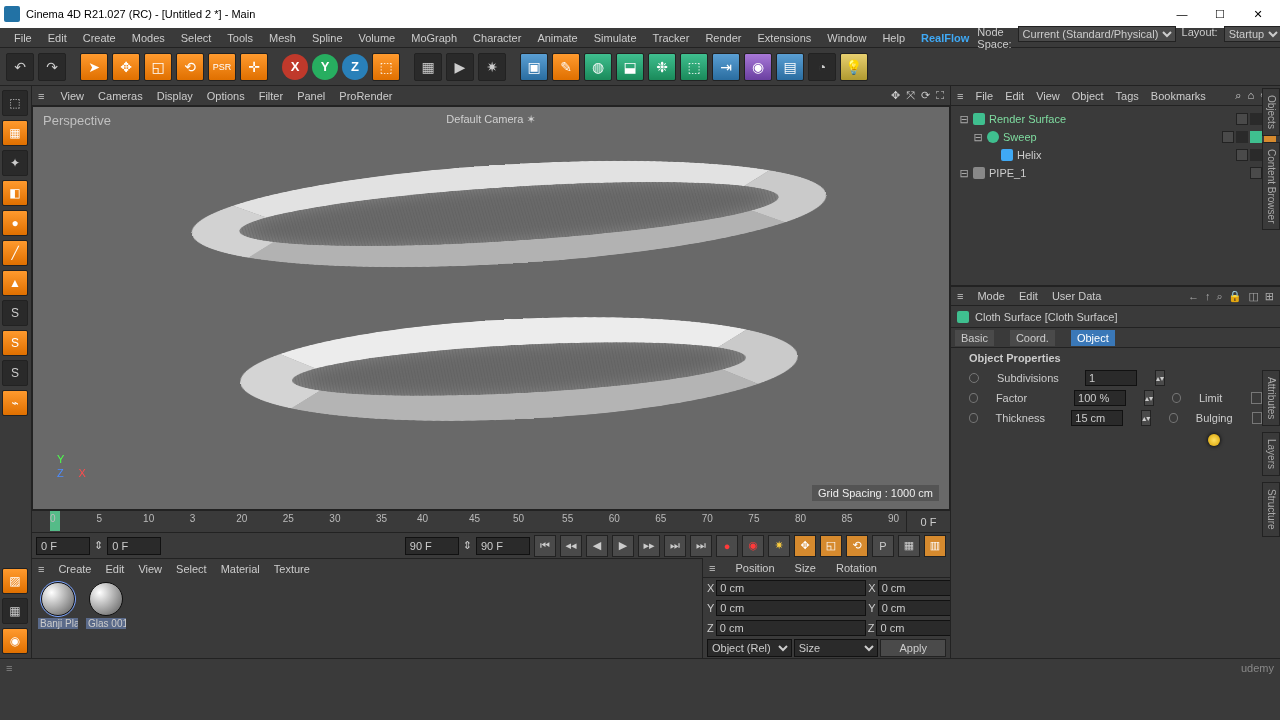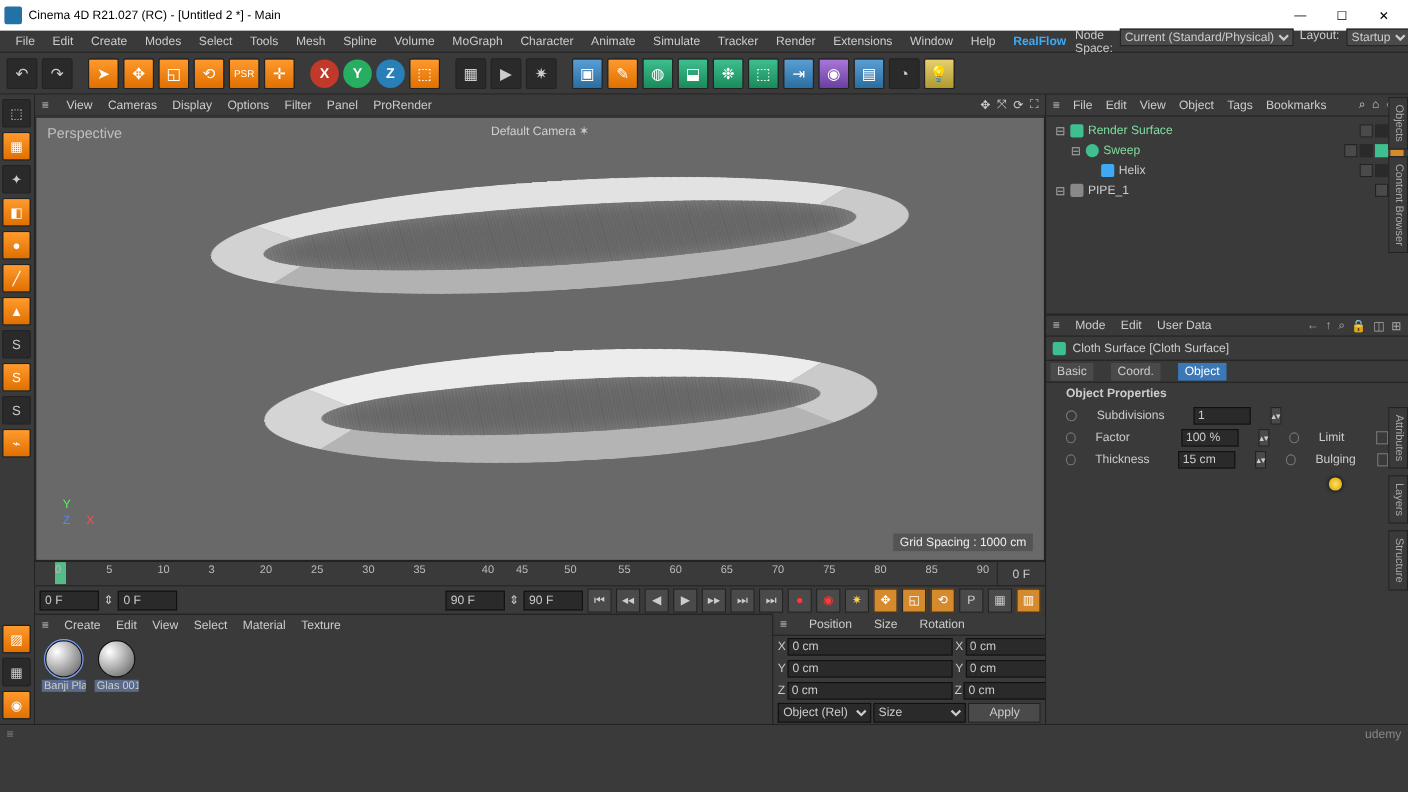--- a/index.html
+++ b/index.html
@@ -264,21 +264,21 @@
       <div class="timeline-ruler" id="tlruler">
         <div class="head"></div>
       <span class="tick" style="left: 18px;">0</span>
           <span class="tick" style="left: 64.5556px;">5</span>
           <span class="tick" style="left: 111.111px;">10</span>
           <span class="tick" style="left: 157.667px;">3</span>
           <span class="tick" style="left: 204.222px;">20</span>
           <span class="tick" style="left: 250.778px;">25</span>
           <span class="tick" style="left: 297.333px;">30</span>
           <span class="tick" style="left: 343.889px;">35</span>
-          <span class="tick" style="left: 406px;">40</span>
+          <span class="tick" style="left: 385px;">40</span>
           <span class="tick" style="left: 437px;">45</span>
           <span class="tick" style="left: 481px;">50</span>
           <span class="tick" style="left: 530.111px;">55</span>
           <span class="tick" style="left: 576.667px;">60</span>
           <span class="tick" style="left: 623.222px;">65</span>
           <span class="tick" style="left: 669.778px;">70</span>
           <span class="tick" style="left: 716.333px;">75</span>
           <span class="tick" style="left: 762.889px;">80</span>
           <span class="tick" style="left: 809.444px;">85</span>
           <span class="tick" style="left: 856px;">90</span>

